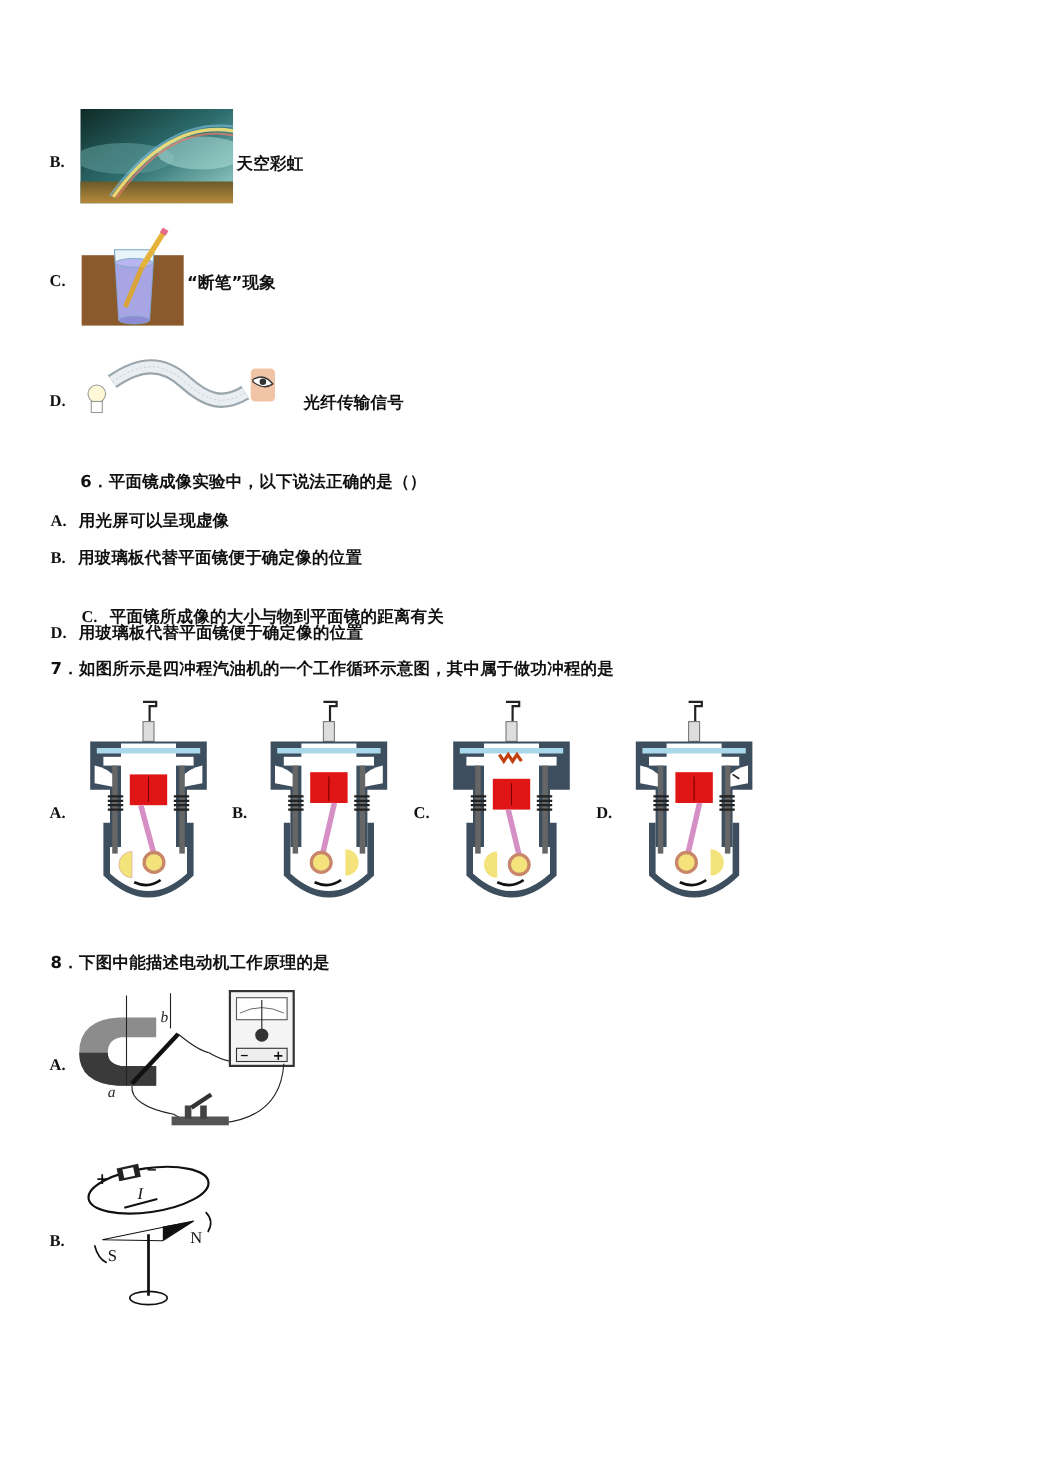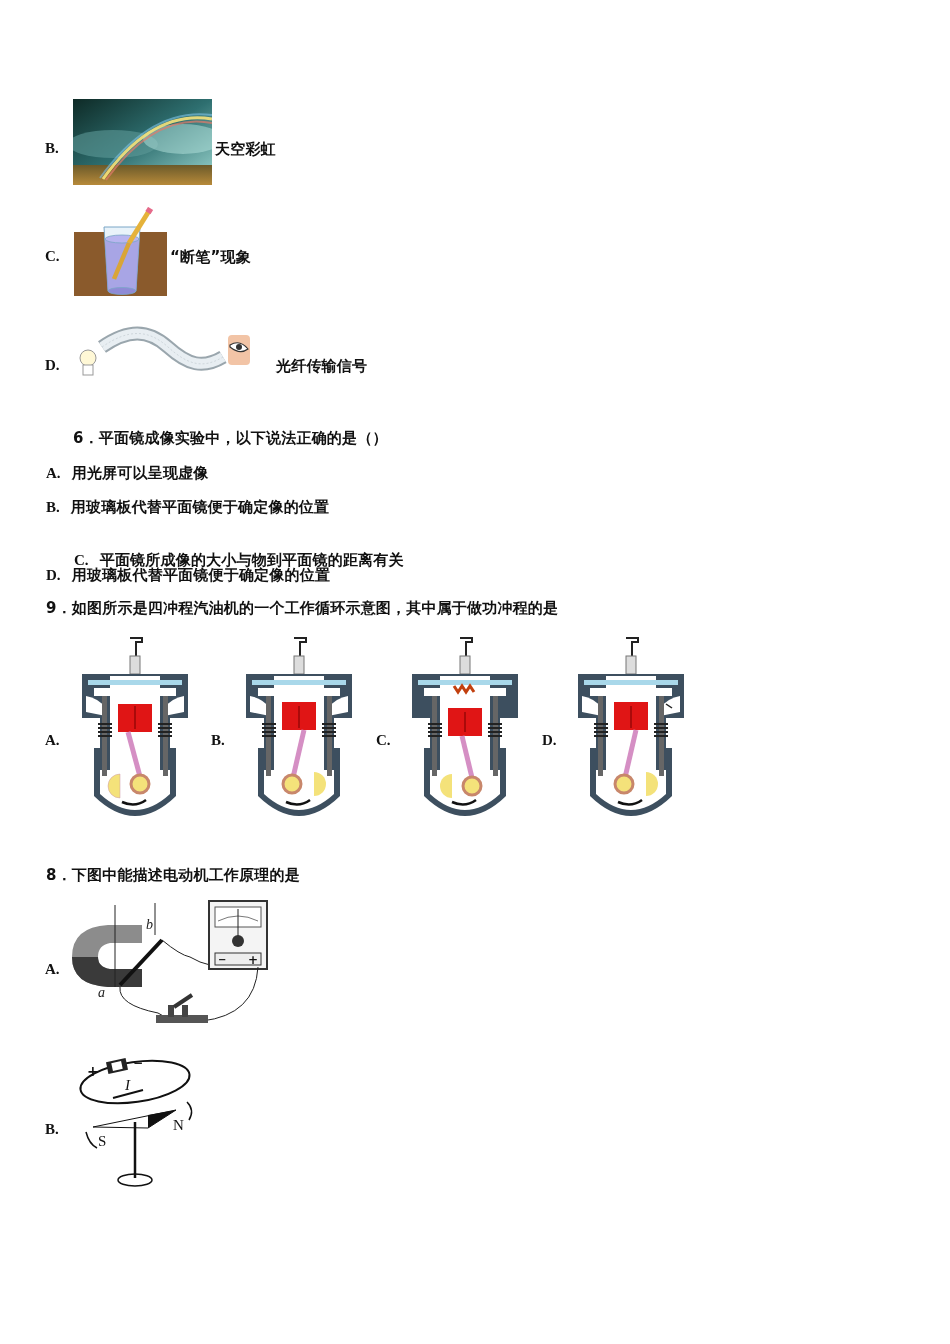--- a/index.html
+++ b/index.html
@@ -79,21 +79,21 @@
 </div>
 <div class="abs" style="left:46px;top:550px;margin-left:28px;">
   <span class="opt-label">C.</span>
   <span class="text" style="margin-left:6px;">平面镜所成像的大小与物到平面镜的距离有关</span>
 </div>
 <div class="abs" style="left:46px;top:565px;">
   <span class="opt-label">D.</span>
   <span class="text" style="margin-left:6px;">用玻璃板代替平面镜便于确定像的位置</span>
 </div>
 
-<div class="abs text" style="left:46px;top:599px;">9．如图所示是四冲程汽油机的一个工作循环示意图，其中属于做功冲程的是</div>
+<div class="abs text" style="left:46px;top:599px;">7．如图所示是四冲程汽油机的一个工作循环示意图，其中属于做功冲程的是</div>
 
 <div class="abs opt-label" style="left:45px;top:732px;">A.</div>
 <div class="abs" style="left:80px;top:636px;width:110px;height:185px;">
   <svg width="110" height="185" viewBox="0 0 110 185">
     <path d="M50 2 L62 2 L62 6 L56 6 L56 20" stroke="#222" stroke-width="2" fill="none"></path>
     <rect x="50" y="20" width="10" height="18" fill="#ddd" stroke="#777"></rect>
     <path d="M2 38 L108 38 L108 82 L90 82 L90 134 L80 134 L80 40 L30 40 L30 134 L20 134 L20 82 L2 82 Z" fill="#3d4f5f"></path>
     <rect x="8" y="44" width="94" height="5" fill="#a9d8ea"></rect>
     <rect x="14" y="52" width="82" height="8" fill="#fff"></rect>
     <path d="M6 60 Q18 62 26 72 L26 80 L6 76 Z" fill="#fff"></path>

